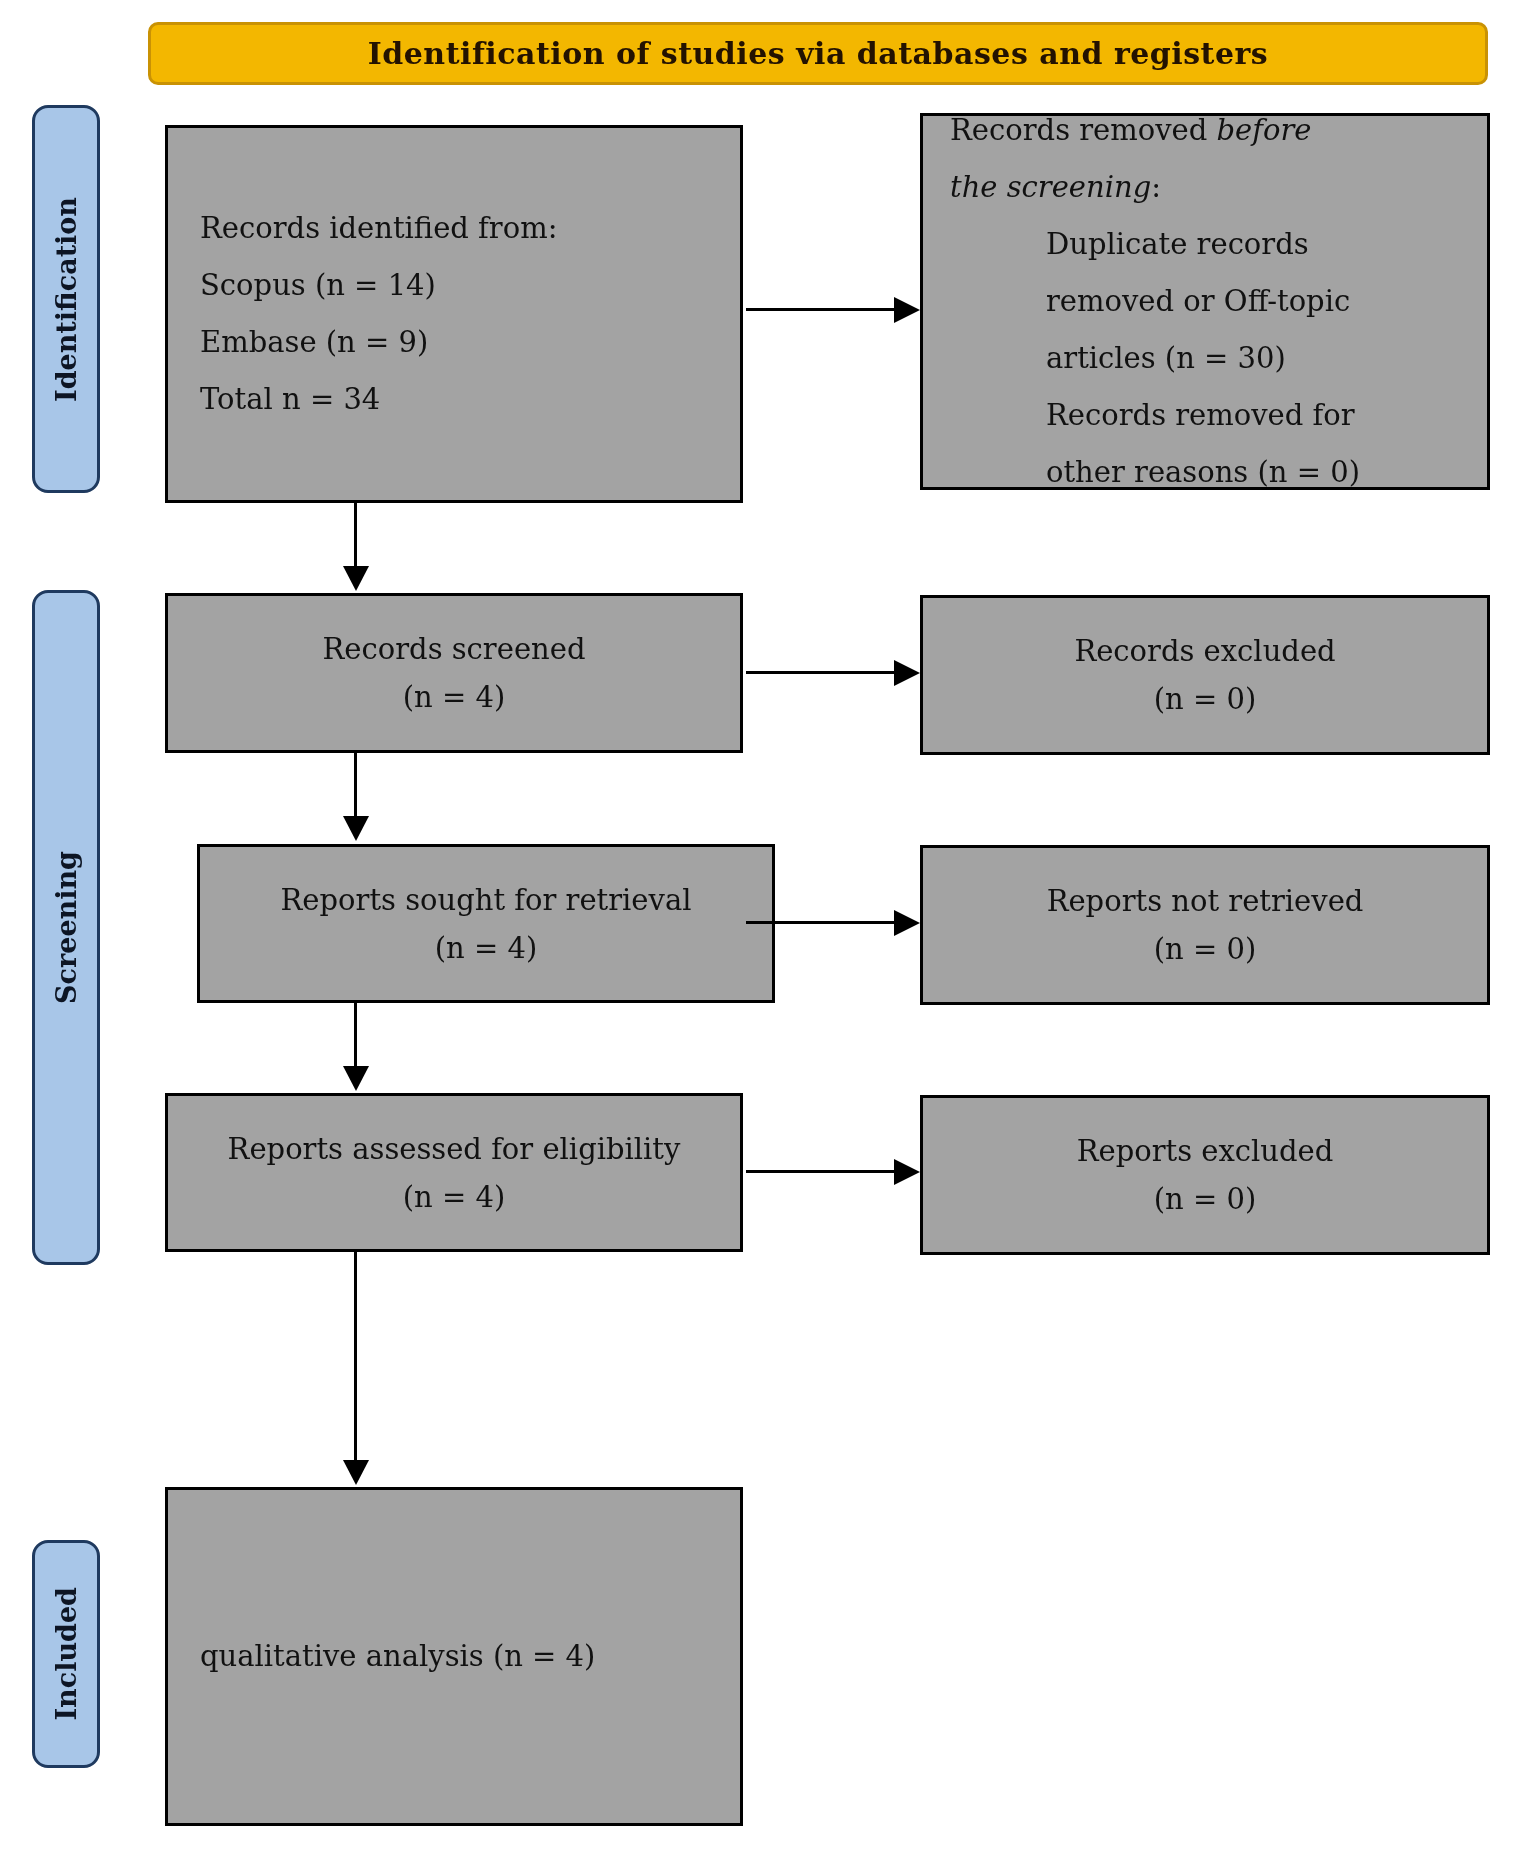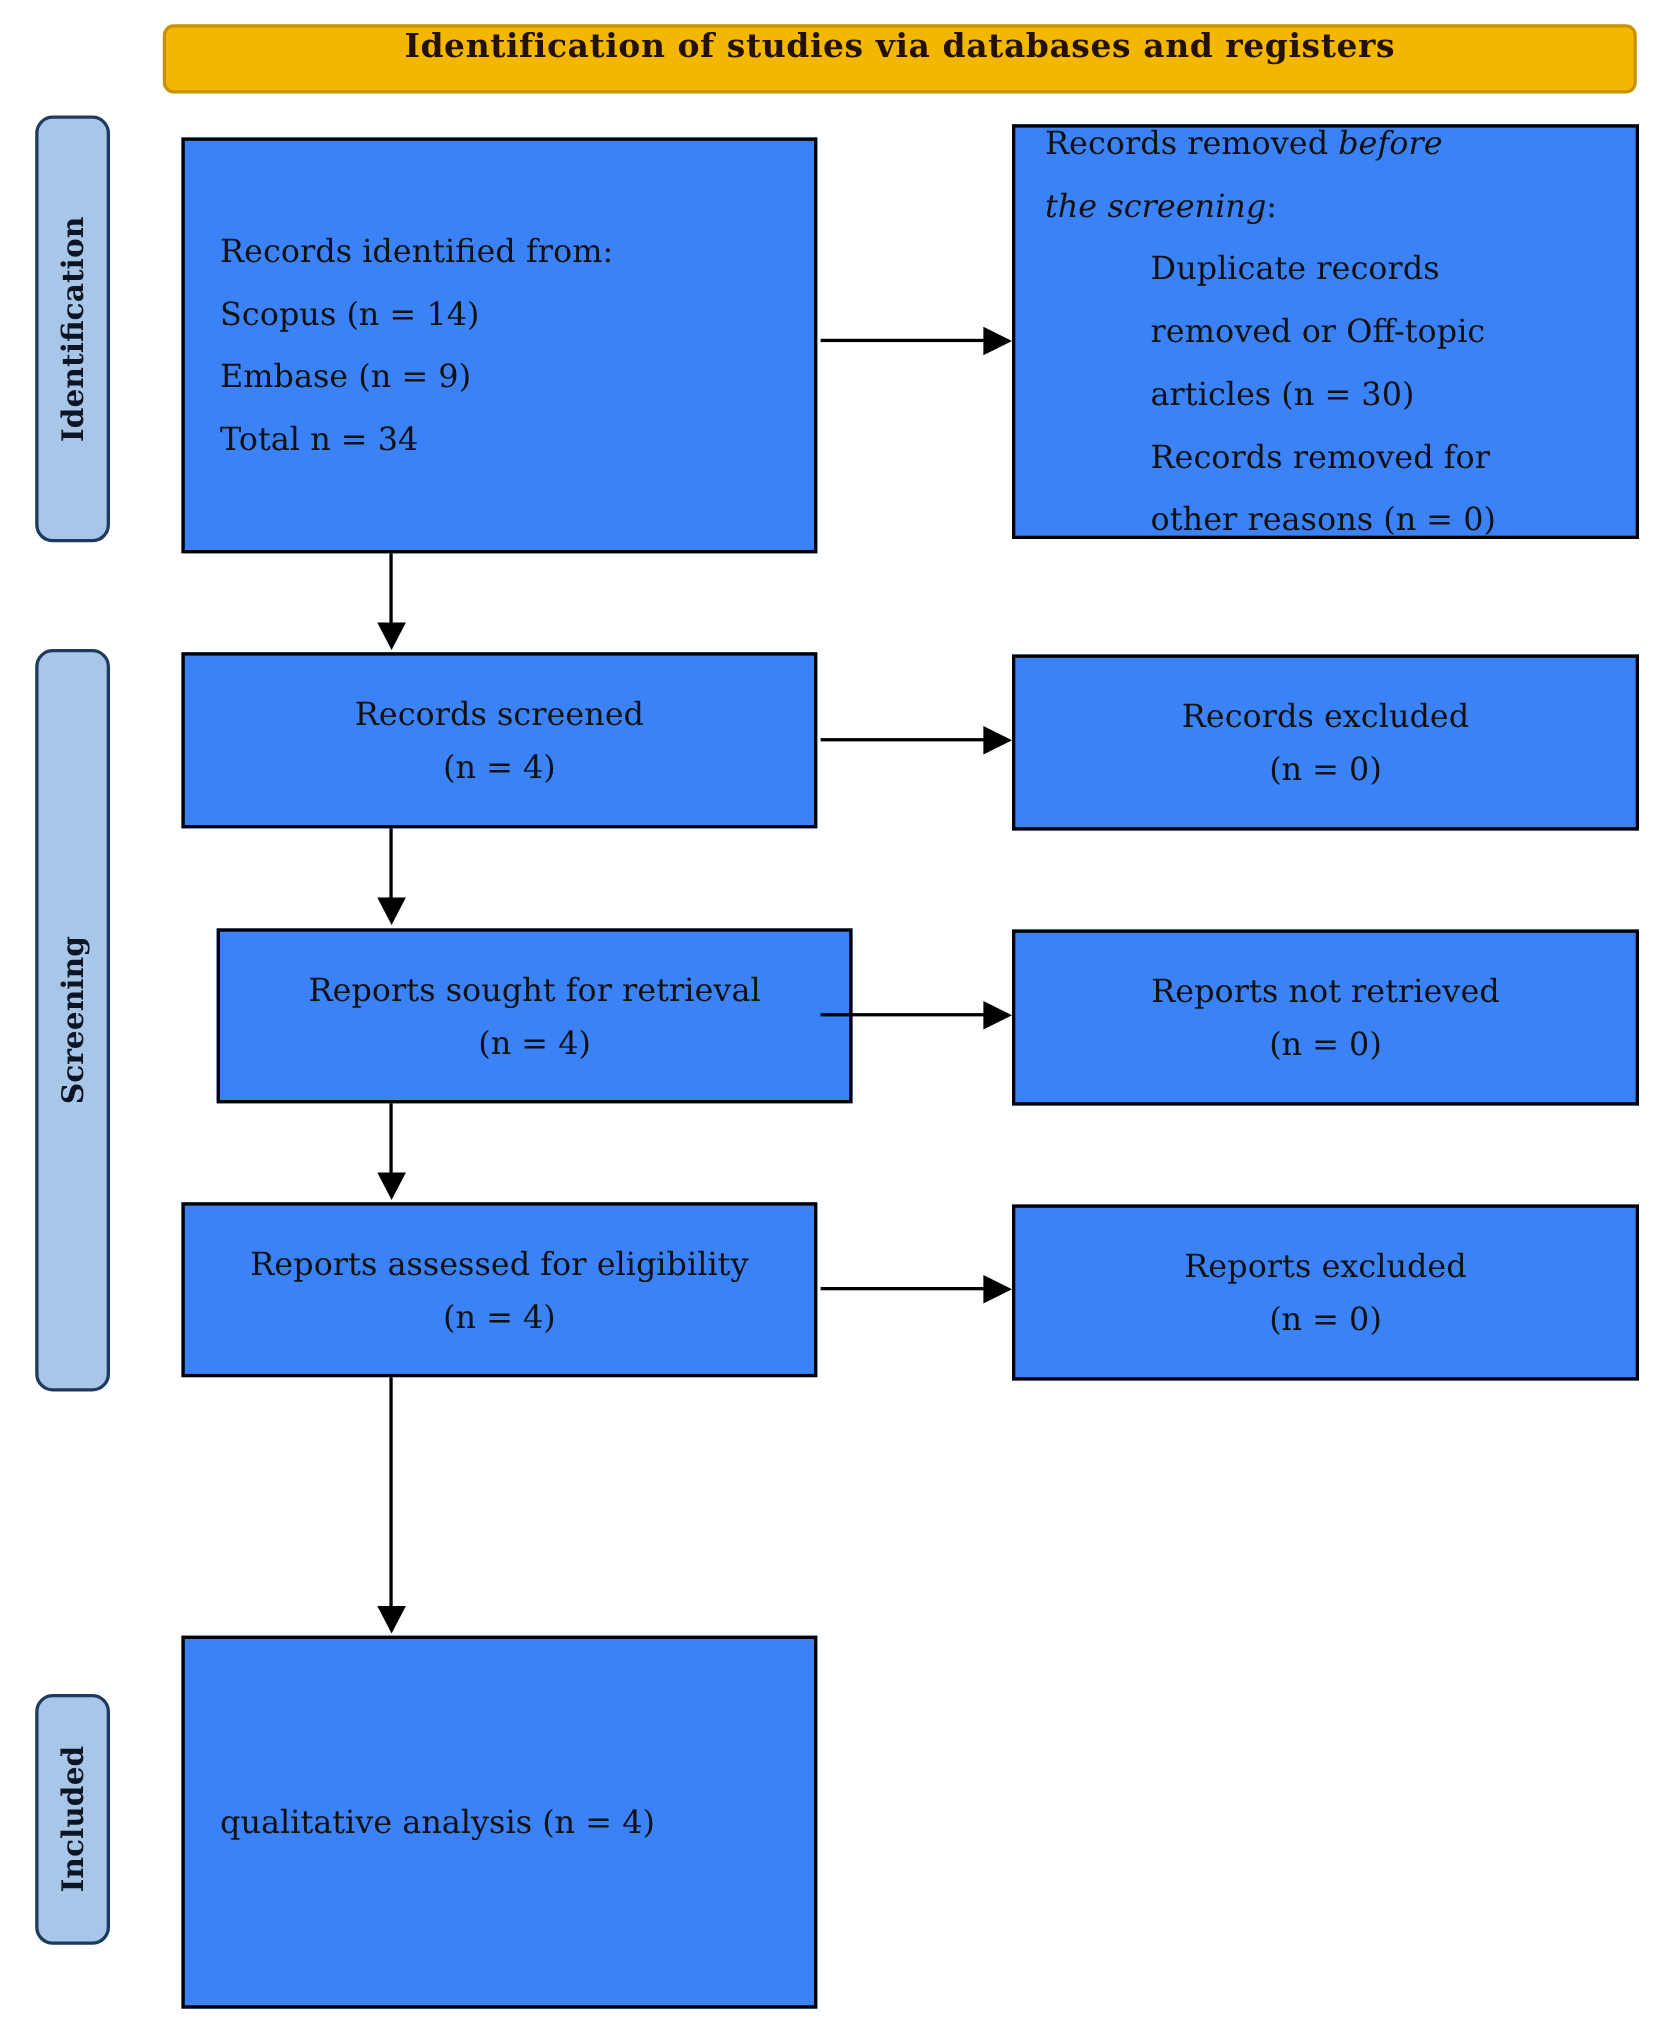--- a/index.html
+++ b/index.html
@@ -4,41 +4,41 @@
 <style>
   html,body { margin:0; padding:0; background:#ffffff; }
   .canvas {
     position:relative; width:1524px; height:1850px; background:#ffffff;
     font-family:"DejaVu Serif", serif; color:#111111; overflow:hidden;
   }
   
   .banner {
     position:absolute; left:148px; top:22px; width:1340px; height:63px;
     background:#F3B700; border:3px solid #C99204; border-radius:10px;
-    box-sizing:border-box; display:flex; align-items:flex-start; justify-content:center;
+    box-sizing:border-box; display:flex; align-items:center; justify-content:center;
   }
   .banner span {
     font-size:30px; font-weight:bold; color:#231200; letter-spacing:0.5px;
   }
   
   .stage {
     position:absolute; left:32px; width:68px;
     background:#A8C6E8; border:3px solid #1F3A5F; border-radius:16px;
     box-sizing:border-box; display:flex; align-items:center; justify-content:center;
   }
   .stage span {
     writing-mode:vertical-rl; transform:rotate(180deg);
     font-size:27px; font-weight:bold; color:#0D1524; white-space:nowrap;
   }
   .stage-identification { top:105px; height:388px; }
   .stage-screening      { top:590px; height:675px; }
   .stage-included       { top:1540px; height:228px; }
   
   .box {
-    position:absolute; background:#3b82f6; border:3px solid #000000;
+    position:absolute; background:#a3a3a3; border:3px solid #000000;
     box-sizing:border-box; display:flex; flex-direction:column; justify-content:center;
     font-size:29px; color:#111111;
   }
   .box.center { align-items:center; text-align:center; line-height:48px; }
   .box.leftal { padding-left:32px; }
   .col-left  { left:165px; width:578px; }
   .col-right { left:920px; width:570px; }
   .b1 { top:125px;  height:378px; line-height:57px; }
   .b2 { top:593px;  height:160px; }
   .b3 { top:844px;  height:159px;margin-left:32px; }

